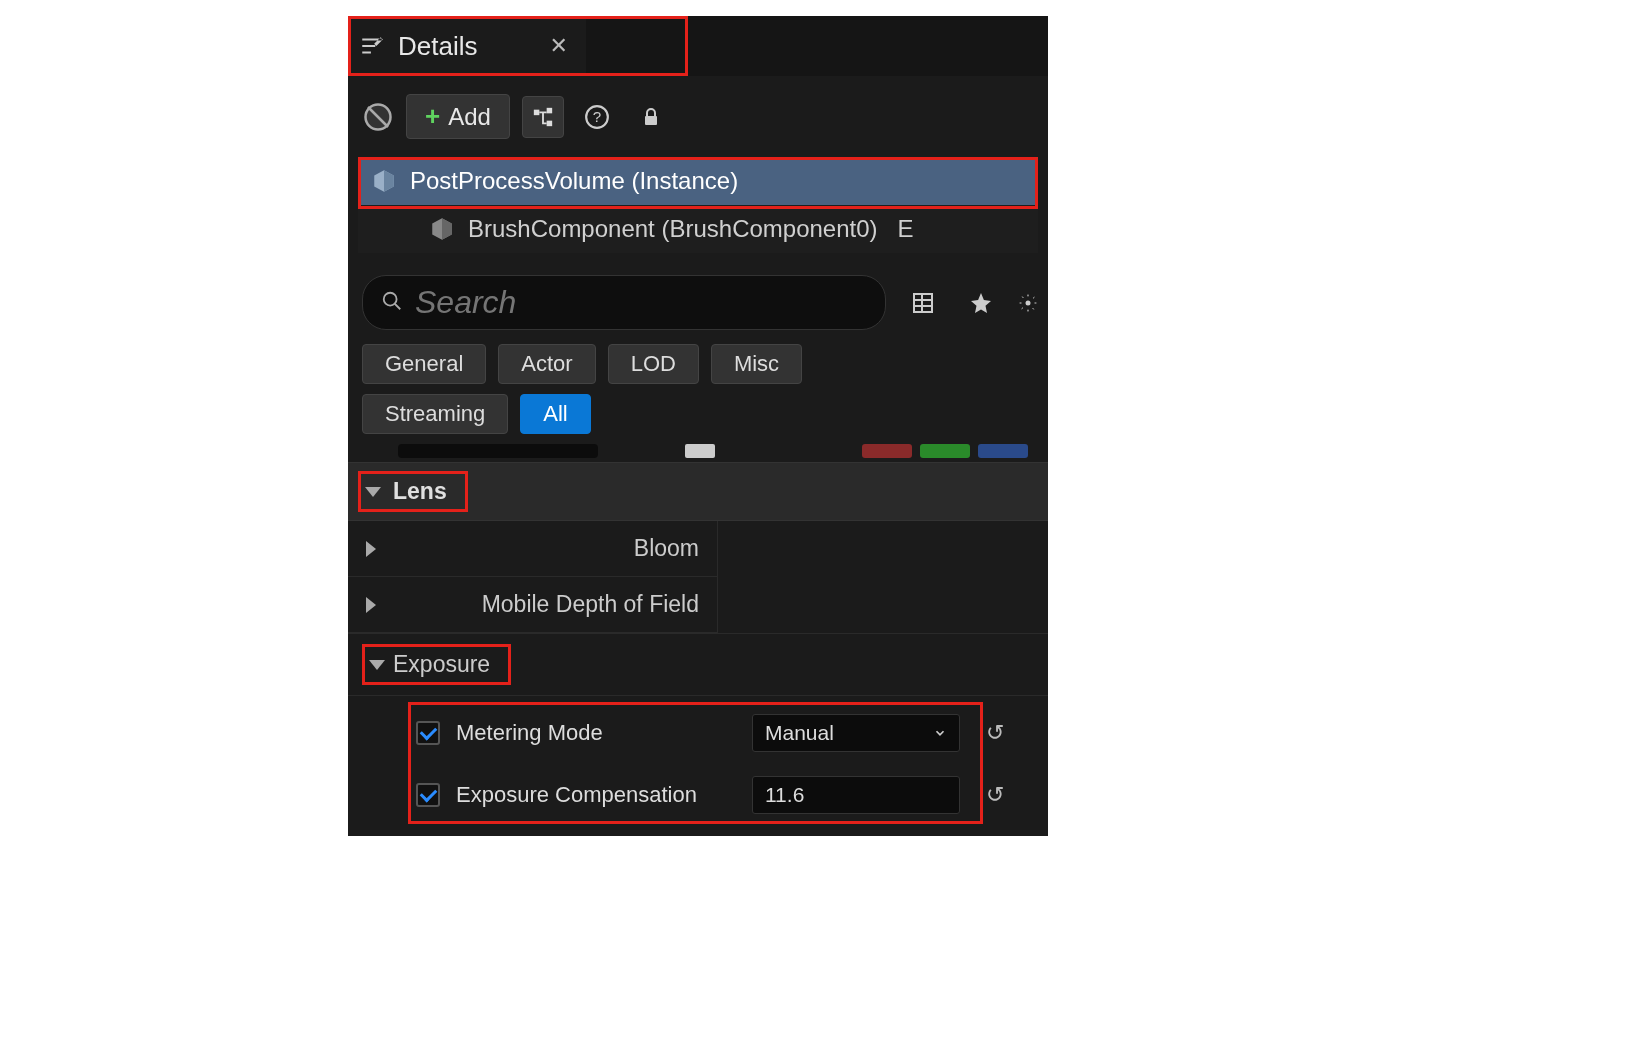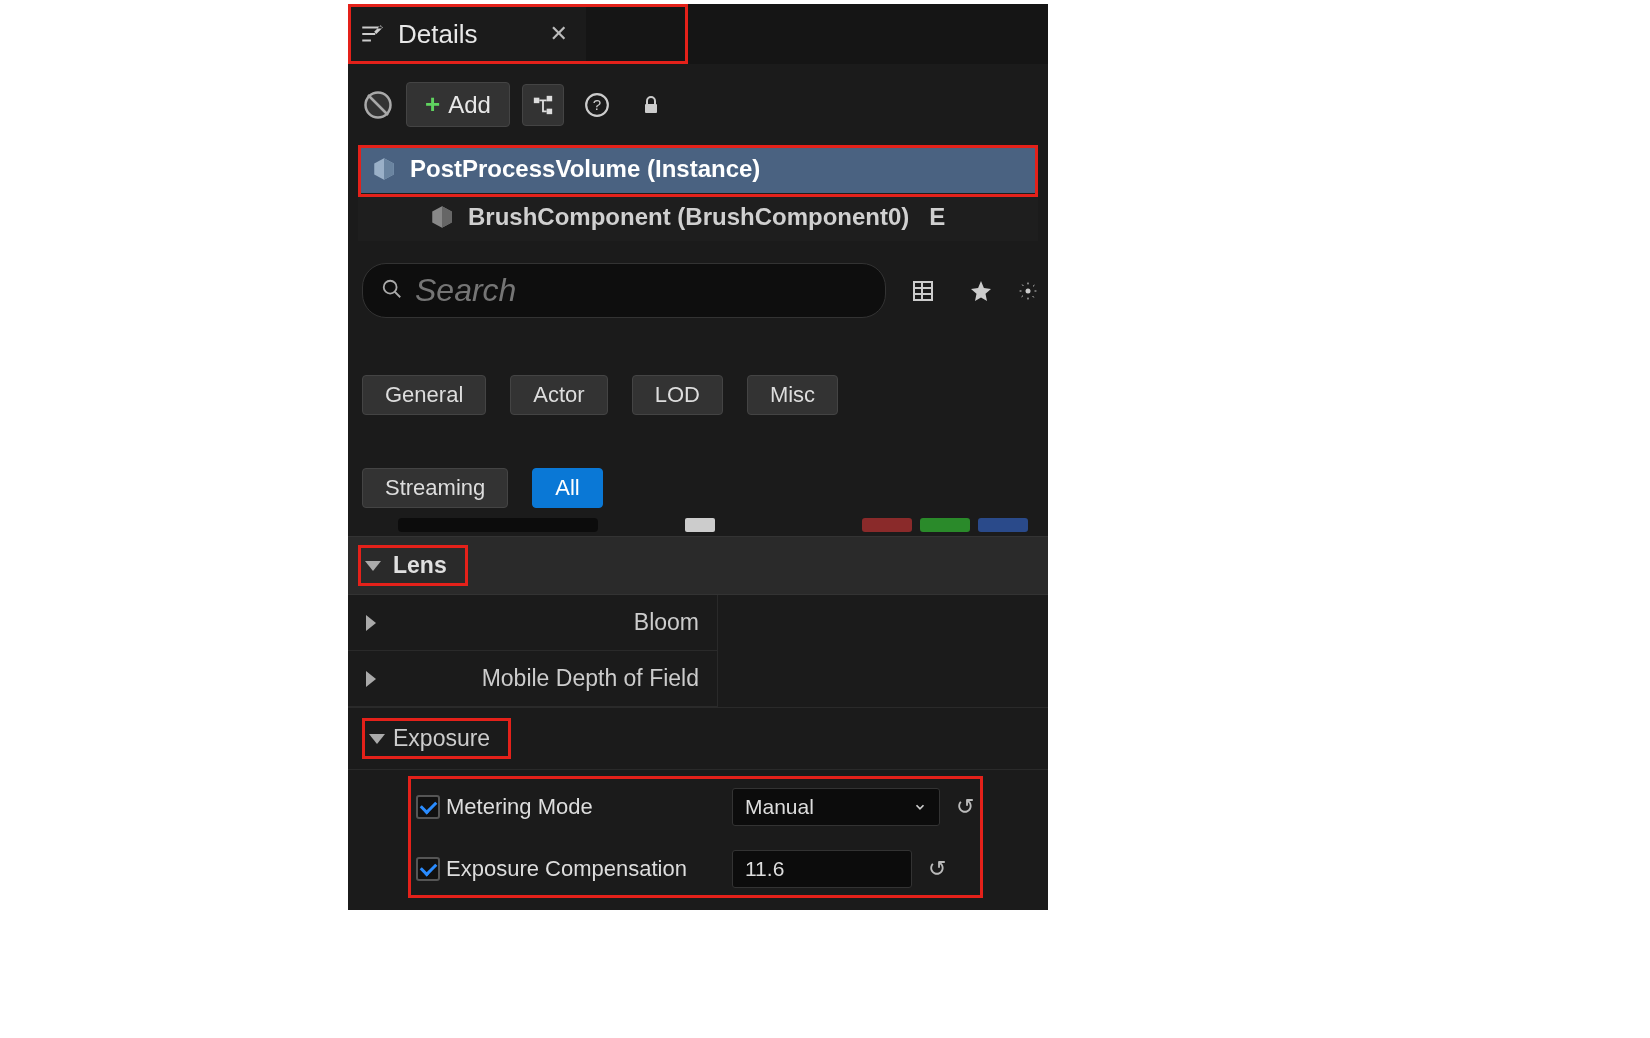--- a/index.html
+++ b/index.html
@@ -6,21 +6,21 @@
   body {
     background: #ffffff;
     font-family: "Segoe UI", Arial, sans-serif;
     width: 1650px;
     height: 1038px;
     position: relative;
   }
   .panel {
     position: absolute;
     left: 348px;
-    top: 4px;
+    top: 16px;
     width: 700px;
     background: #1b1b1b;
     color: #c8c8c8;
     overflow: hidden;
   }
   
   .tab-header {
     display: flex;
     align-items: center;
     height: 60px;
@@ -91,21 +91,20 @@
     display:flex;align-items:center;justify-content:center;
     cursor:pointer; color:#ccc;
   }
   .icon-btn.boxed { background:#333;border:1px solid #444;border-radius:4px; }
 
   
   .tree {
     background:#1e1e1e;
     margin: 0 10px 16px 10px;
     position:relative;
-    font-weight:bold;
   }
   .tree-row {
     display:flex;align-items:center;gap:12px;
     padding: 10px 12px;
     font-size:24px;
   }
   .tree-row.selected { background:#4a6281; color:#fff; }
   .tree-row.child { padding-left: 70px; color:#d0d0d0; }
   .tree-row .comp-icon { width:28px;height:28px;display:flex;align-items:center;justify-content:center; }
   .hl-instance { position:absolute; left:0; top:0; width:100%; height:52px; pointer-events:none; }
@@ -123,23 +122,22 @@
     border-radius:24px;
     padding: 8px 18px;
   }
   .search-box input {
     flex:1; background:transparent; border:none; outline:none;
     color:#888; font-size:32px; font-style:italic;
   }
   .search-icon { color:#aaa; }
 
   .filter-row {
-    display:flex;flex-wrap:wrap;gap:24px;
+    display:flex;flex-wrap:wrap;gap:12px;
     padding: 0 14px 10px 14px;
-    margin-top: 43px;
   }
   .filter-btn {
     background:#333;border:1px solid #444;border-radius:4px;
     padding:6px 22px;font-size:22px;color:#ddd;cursor:pointer;
   }
   .filter-btn.active { background:#0a78d6; border-color:#0a78d6; color:#fff; }
 
   
   .ghost-row {
     display:flex;justify-content:space-between;align-items:center;
@@ -176,21 +174,21 @@
     font-size:23px;color:#ccc;
     border-bottom:1px solid #2a2a2a;
     cursor:pointer;
   }
   .hl-exposure { position:relative; display:inline-flex;align-items:center;gap:8px;padding:4px 18px 4px 4px;margin:-4px 0 -4px -4px; }
 
   
   .props-wrap { position:relative; margin-left:60px; margin-top:6px; margin-bottom:10px; }
   .hl-props { position:absolute; left:0; top:0; width:575px; height:122px; pointer-events:none; }
   .prop-row {
-    display:flex;align-items:center;gap:6px;
+    display:flex;align-items:center;gap:16px;
     padding:12px 8px;
     font-size:22px;color:#ddd;
   }
   .checkbox {
     width:24px;height:24px;border:2px solid #555;background:#111;
     display:flex;align-items:center;justify-content:center;cursor:pointer;
     border-radius:3px;
   }
   .checkbox.checked::after{
     content:"";
@@ -199,21 +197,21 @@
     transform:rotate(-45deg) translate(1px,-1px);
   }
   .prop-label { flex:0 0 280px; }
   .dropdown {
     display:flex;align-items:center;justify-content:space-between;
     background:#0c0c0c;border:1px solid #333;border-radius:3px;
     padding:6px 12px;width:208px;font-size:21px;cursor:pointer;
   }
   .num-input {
     background:#0c0c0c;border:1px solid #333;border-radius:3px;
-    padding:6px 12px;width:180px;font-size:21px;color:#ddd;
+    padding:6px 12px;width:208px;font-size:21px;color:#ddd;
   }
   .reset-icon { color:#bbb;font-size:22px;cursor:pointer;margin-left:10px; }
 
   .prop-grid { display:flex; }
   .prop-grid .left { flex:0 0 370px; border-right:1px solid #2a2a2a; }
   .prop-grid .right { flex:1; }
 </style>
 </head>
 <body>
 

